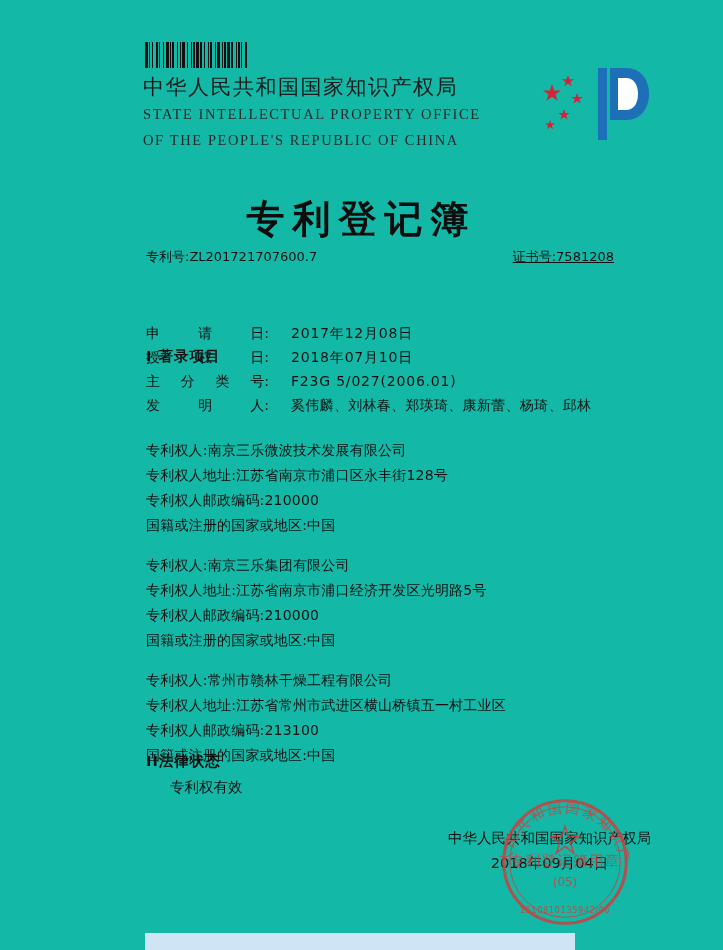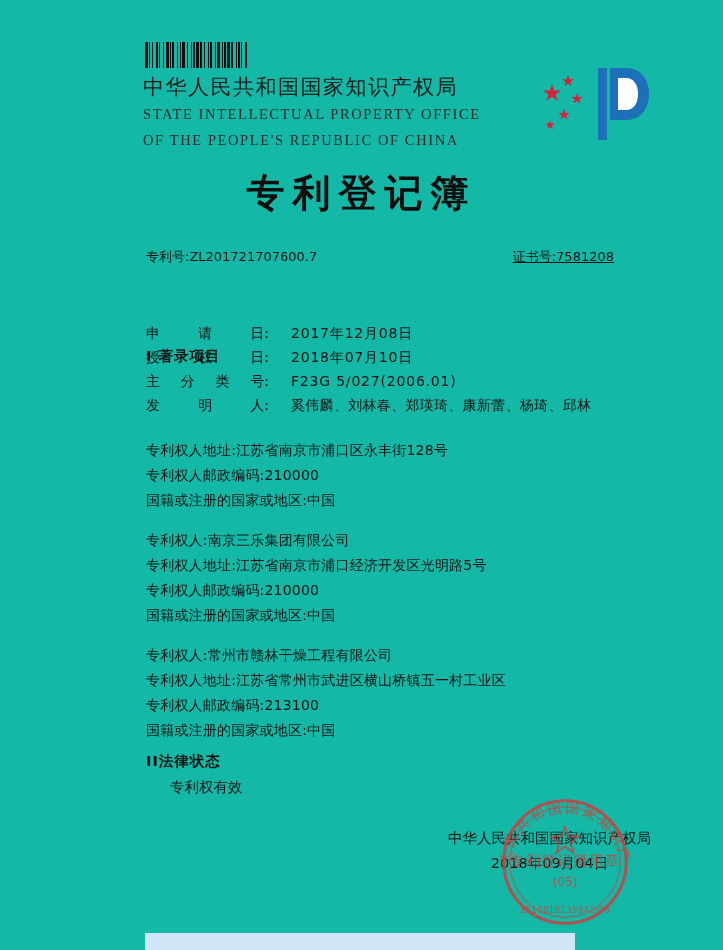--- a/index.html
+++ b/index.html
@@ -69,21 +69,21 @@
     top: 64px;
     width: 110px;
     height: 80px;
   }
 
   
   .doc-title {
     position: absolute;
     left: 0;
     right: 0;
-    top: 168px;
+    top: 194px;
     text-align: center;
     font-size: 38px;
     letter-spacing: 8px;
     font-weight: bold;
     color: #0d0d0d;
     font-family: "DejaVu Sans", "Liberation Sans", sans-serif;
   }
 
   
   .numbers {
@@ -332,20 +332,21 @@
           <span>发</span>
           <span>明</span>
           <span>人:</span>
         </div>
       <div class="val">奚伟麟、刘林春、郑瑛琦、康新蕾、杨琦、邱林</div>
     </div>
   </div>
 
   <div class="holders">
     <div class="holder">
+      <div>专利权人:南京三乐微波技术发展有限公司</div>
       <div>专利权人地址:江苏省南京市浦口区永丰街128号</div>
       <div>专利权人邮政编码:210000</div>
       <div>国籍或注册的国家或地区:中国</div>
     </div>
     <div class="holder">
       <div>专利权人:南京三乐集团有限公司</div>
       <div>专利权人地址:江苏省南京市浦口经济开发区光明路5号</div>
       <div>专利权人邮政编码:210000</div>
       <div>国籍或注册的国家或地区:中国</div>
     </div>

